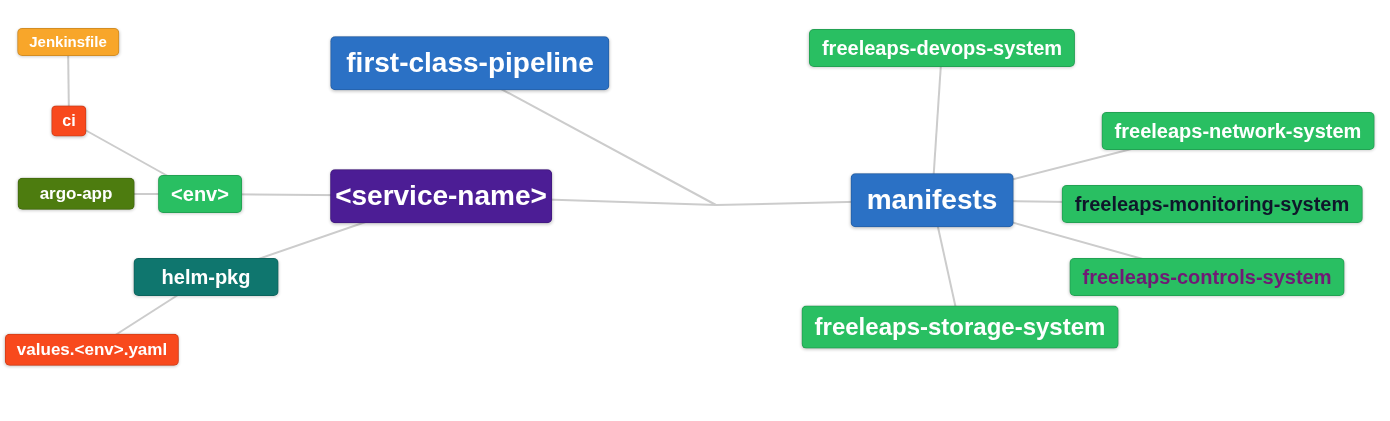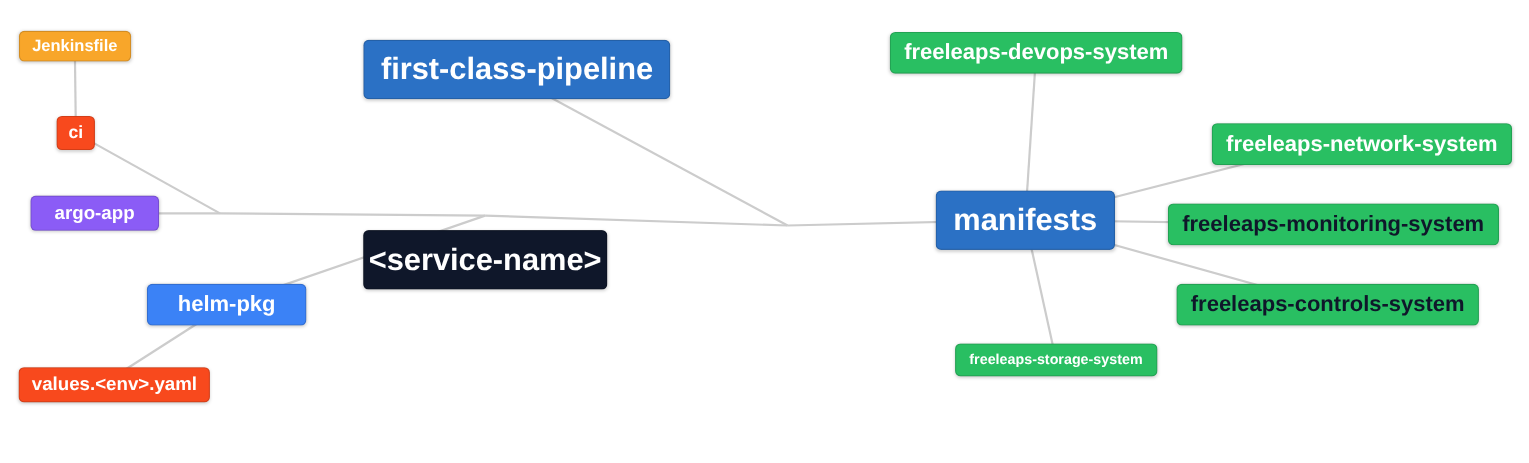--- a/index.html
+++ b/index.html
@@ -61,25 +61,26 @@
       <line x1="716" y1="205" x2="932" y2="200" stroke="#cccccc" stroke-width="2"></line>
       <line x1="932" y1="200" x2="942" y2="48" stroke="#cccccc" stroke-width="2"></line>
       <line x1="932" y1="200" x2="1202" y2="131" stroke="#cccccc" stroke-width="2"></line>
       <line x1="932" y1="200" x2="1212" y2="204" stroke="#cccccc" stroke-width="2"></line>
       <line x1="932" y1="200" x2="1207" y2="277" stroke="#cccccc" stroke-width="2"></line>
       <line x1="932" y1="200" x2="960" y2="327" stroke="#cccccc" stroke-width="2"></line>
     </svg>
   <div class="node-layer" id="node-layer">
       <div class="node" style="left: 68px; top: 42px; font-size: 15px; padding: 4px 11px; background: rgb(248, 166, 42); color: rgb(255, 255, 255);">Jenkinsfile</div>
       <div class="node" style="left: 69px; top: 121px; font-size: 16px; padding: 5px 10px; background: rgb(248, 73, 29); color: rgb(255, 255, 255);">ci</div>
-      <div class="node" style="left: 86px; top: 194px; font-size: 17px; padding: 5px 21px; background: #8b5cf6; color: rgb(255, 255, 255);">argo-app</div>
-      <div class="node" style="left: 206px; top: 277px; font-size: 20px; padding: 6px 27px; background: #3b82f6; color: rgb(255, 255, 255);">helm-pkg</div>
-      <div class="node" style="left: 92px; top: 350px; font-size: 17px; padding: 5px 11px; background: rgb(248, 73, 29); color: rgb(255, 255, 255); margin-left: 12px;">values.&lt;env&gt;.yaml</div>
+      <div class="node" style="left: 76px; top: 194px; font-size: 17px; padding: 5px 21px; background: #4d7c0f; color: rgb(255, 255, 255);">argo-app</div>
+      <div class="node" style="left: 200px; top: 194px; font-size: 20px; padding: 6px 12px; background: rgb(41, 191, 98); color: rgb(255, 255, 255);">&lt;env&gt;</div>
+      <div class="node" style="left: 206px; top: 277px; font-size: 20px; padding: 6px 27px; background: #0f766e; color: rgb(255, 255, 255);">helm-pkg</div>
+      <div class="node" style="left: 92px; top: 350px; font-size: 17px; padding: 5px 11px; background: rgb(248, 73, 29); color: rgb(255, 255, 255);">values.&lt;env&gt;.yaml</div>
       <div class="node" style="left: 453px; top: 63px; font-size: 28px; padding: 9px 15px; background: rgb(43, 113, 197); color: rgb(255, 255, 255); margin-left: 17px;">first-class-pipeline</div>
-      <div class="node" style="left: 441px; top: 196px; font-size: 28px; padding: 9px 4px; background: #0f172a; color: rgb(255, 255, 255); margin-top: 40px;">&lt;service-name&gt;</div>
+      <div class="node" style="left: 441px; top: 196px; font-size: 28px; padding: 9px 4px; background: #4c1d95; color: rgb(255, 255, 255);">&lt;service-name&gt;</div>
       <div class="node" style="left: 932px; top: 200px; font-size: 28px; padding: 9px 15px; background: rgb(43, 113, 197); color: rgb(255, 255, 255);">manifests</div>
       <div class="node" style="left: 942px; top: 48px; font-size: 20px; padding: 6px 12px; background: rgb(41, 191, 98); color: rgb(255, 255, 255);">freeleaps-devops-system</div>
       <div class="node" style="left: 1202px; top: 131px; font-size: 20px; padding: 6px 12px; background: rgb(41, 191, 98); color: rgb(255, 255, 255); margin-left: 36px;">freeleaps-network-system</div>
       <div class="node" style="left: 1212px; top: 204px; font-size: 20px; padding: 6px 12px; background: rgb(41, 191, 98); color: #0f172a;">freeleaps-monitoring-system</div>
-      <div class="node" style="left: 1207px; top: 277px; font-size: 20px; padding: 6px 12px; background: rgb(41, 191, 98); color: #0f172a;">freeleaps-controls-system</div>
-      <div class="node" style="left: 960px; top: 327px; font-size: 13px; padding: 6px 12px; background: rgb(41, 191, 98); color: rgb(255, 255, 255);">freeleaps-storage-system</div>
+      <div class="node" style="left: 1207px; top: 277px; font-size: 20px; padding: 6px 12px; background: rgb(41, 191, 98); color: #701a75;">freeleaps-controls-system</div>
+      <div class="node" style="left: 960px; top: 327px; font-size: 24px; padding: 6px 12px; background: rgb(41, 191, 98); color: rgb(255, 255, 255);">freeleaps-storage-system</div>
     </div>
 </div>
 
 </body></html>

